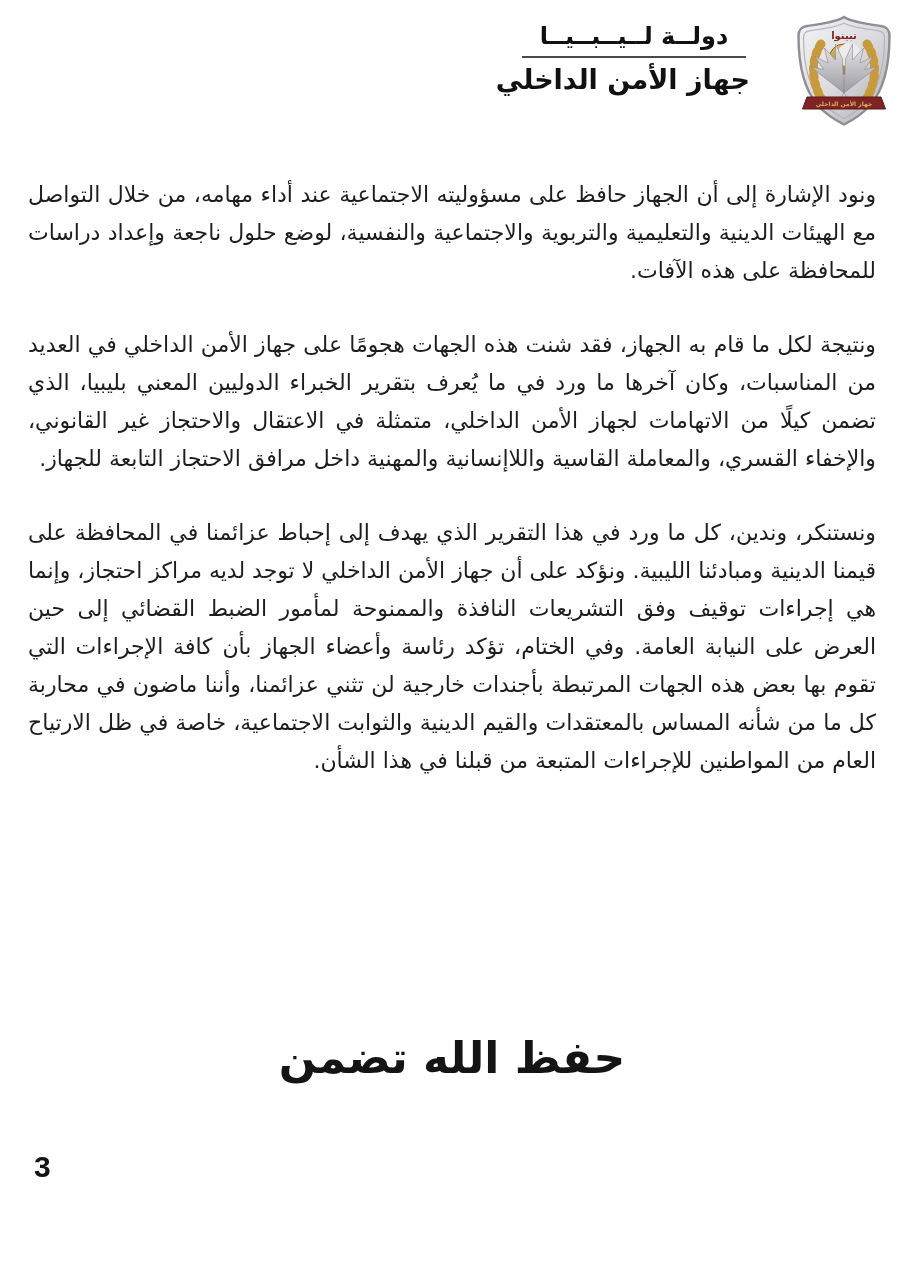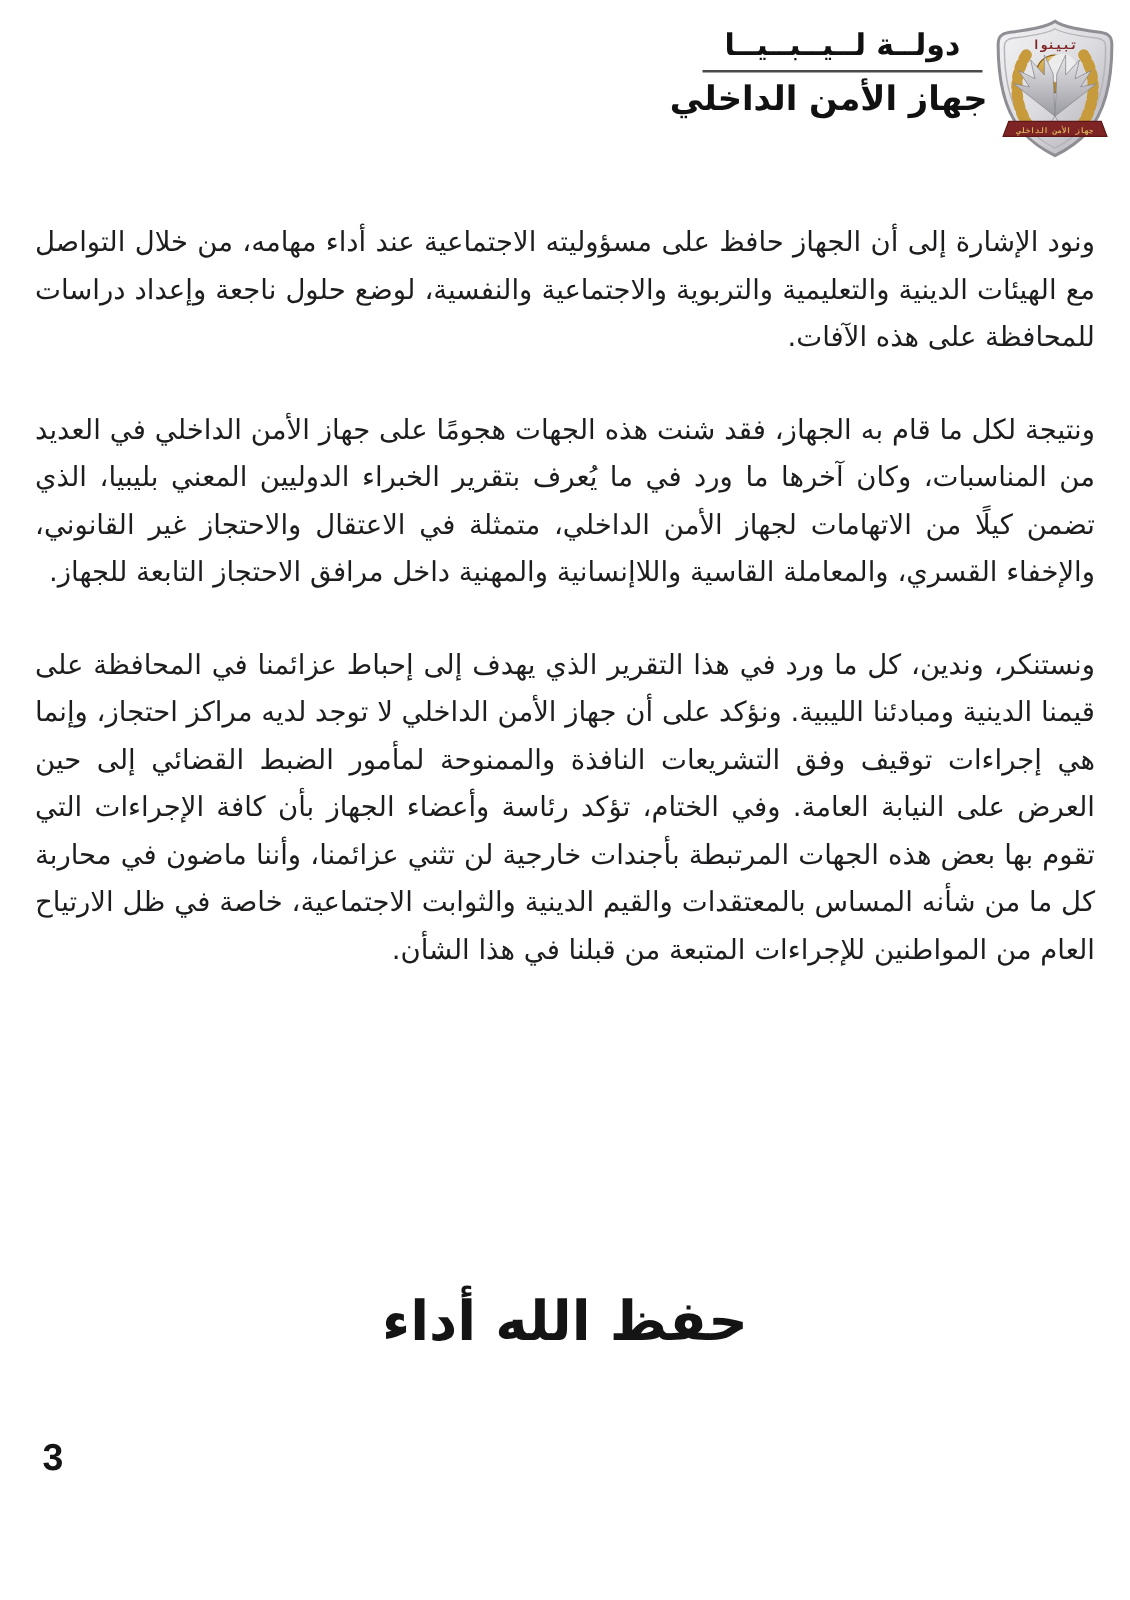--- a/index.html
+++ b/index.html
@@ -10,21 +10,21 @@
   .page{
     position:relative;
     width:904px;height:1280px;
     margin:0 auto;
     background:#ffffff;
     overflow:hidden;
   }
   
   .letterhead{
     position:absolute;top:14px;right:6px;
-    display:flex;flex-direction:row;align-items:flex-start;
+    display:flex;flex-direction:row;align-items:flex-start;gap:40px;
   }
   .header-text{
     direction:rtl;
     width:232px;
     margin-left:8px;
     margin-top:8px;
     text-align:center;
     color:#111111;
   }
   .state-name{
@@ -40,21 +40,20 @@
   }
   .agency-name{
     font-size:27px;
     font-weight:bold;
     line-height:1.15;
     white-space:nowrap;
   }
   .emblem-wrap{
     width:108px;height:114px;
     flex:0 0 auto;
-    font-family:Liberation Mono, monospace;
   }
   
   .body-par{
     position:absolute;
     left:28px;right:28px;
     margin:0;
     direction:rtl;
     text-align:justify;
     font-size:22px;
     line-height:38px;
@@ -145,17 +144,17 @@
     </div>
   </div>
 
   <p class="body-par par-2">ونتيجة لكل ما قام به الجهاز، فقد شنت هذه الجهات هجومًا على جهاز الأمن الداخلي في العديد من المناسبات، وكان آخرها ما ورد في ما يُعرف بتقرير الخبراء الدوليين المعني بليبيا، الذي تضمن كيلًا من الاتهامات لجهاز الأمن الداخلي، متمثلة في الاعتقال والاحتجاز غير القانوني، والإخفاء القسري، والمعاملة القاسية واللاإنسانية والمهنية داخل مرافق الاحتجاز التابعة للجهاز.</p>
 
   <p class="body-par par-1">ونود الإشارة إلى أن الجهاز حافظ على مسؤوليته الاجتماعية عند أداء مهامه، من خلال التواصل مع الهيئات الدينية والتعليمية والتربوية والاجتماعية والنفسية، لوضع حلول ناجعة وإعداد دراسات للمحافظة على هذه الآفات.</p>
 
   <p class="body-par par-3">ونستنكر، وندين، كل ما ورد في هذا التقرير الذي يهدف إلى إحباط عزائمنا في المحافظة على قيمنا الدينية ومبادئنا الليبية. ونؤكد على أن جهاز الأمن الداخلي لا توجد لديه مراكز احتجاز، وإنما هي إجراءات توقيف وفق التشريعات النافذة والممنوحة لمأمور الضبط القضائي إلى حين العرض على النيابة العامة. وفي الختام، تؤكد رئاسة وأعضاء الجهاز بأن كافة الإجراءات التي تقوم بها بعض هذه الجهات المرتبطة بأجندات خارجية لن تثني عزائمنا، وأننا ماضون في محاربة كل ما من شأنه المساس بالمعتقدات والقيم الدينية والثوابت الاجتماعية، خاصة في ظل الارتياح العام من المواطنين للإجراءات المتبعة من قبلنا في هذا الشأن.</p>
 
 
-  <div class="closing">حفظ الله أداء</div>
+  <div class="closing">حفظ الله تضمن</div>
 
   <div class="page-number">3</div>
 
 </div>
 
 </body></html>

